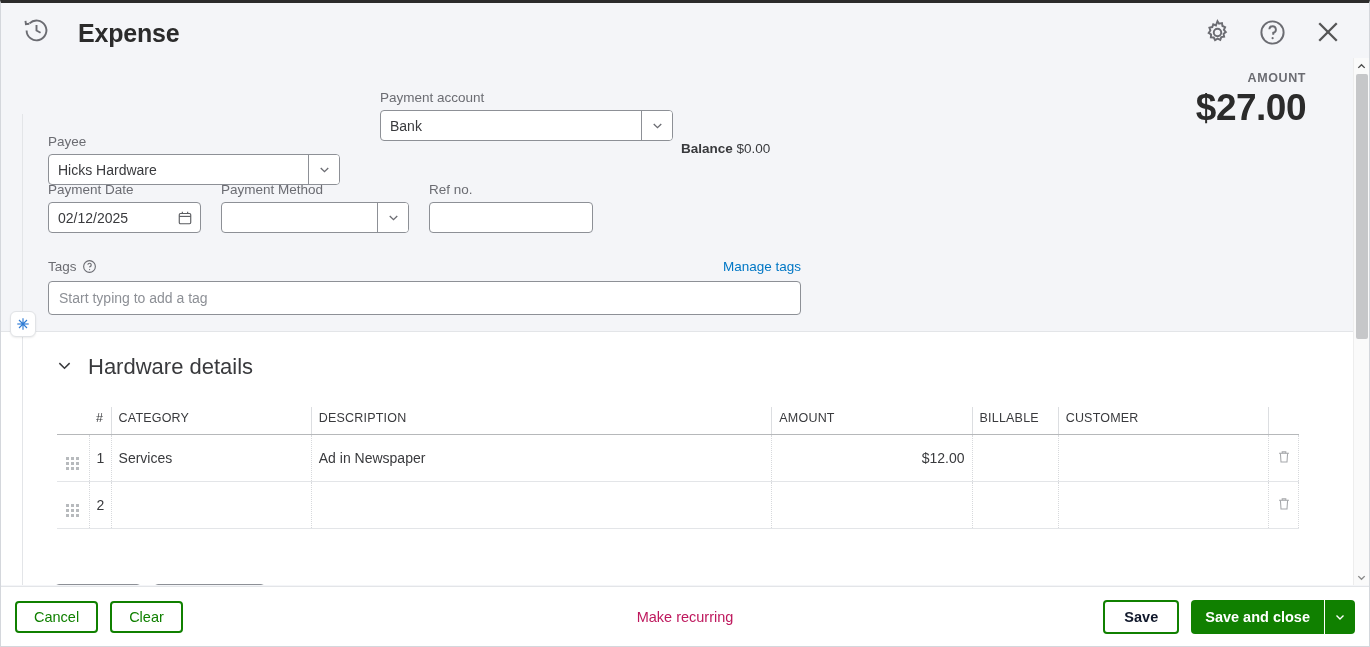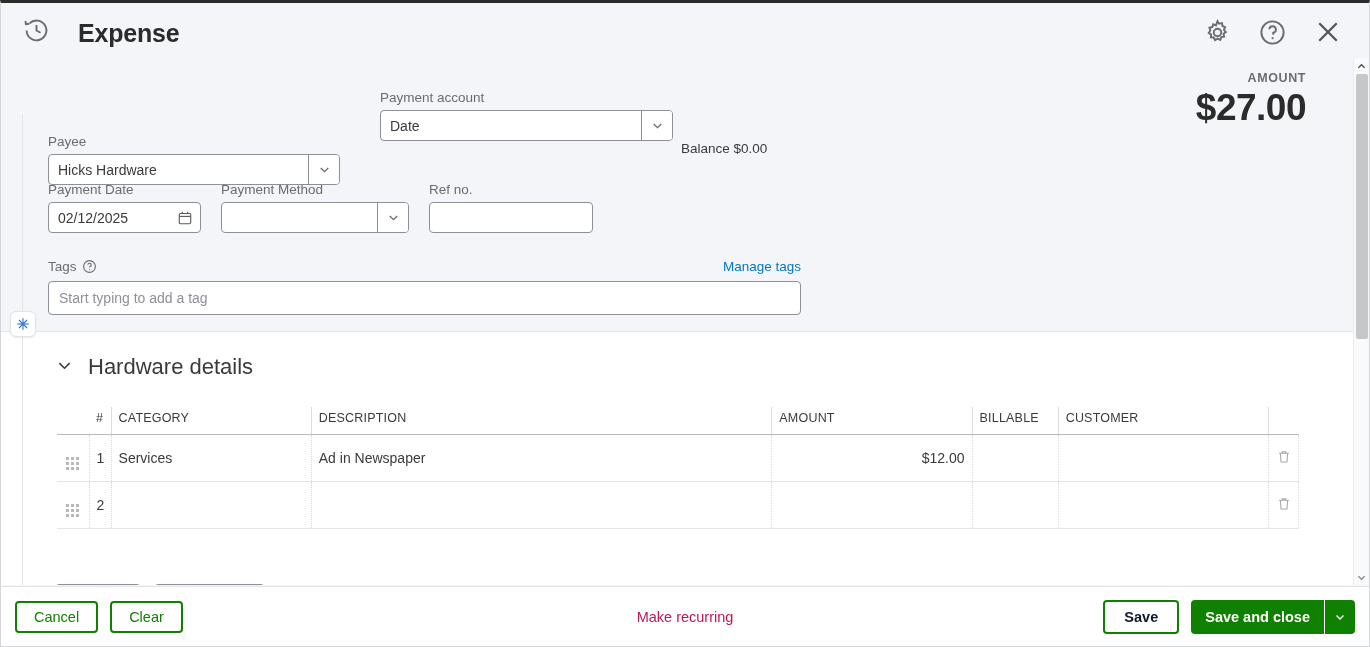--- a/index.html
+++ b/index.html
@@ -93,21 +93,21 @@
     cursor: pointer;
   }
 
   .row1 { position: absolute; top: 32px; left: 47px; }
   .payee-wrap { position: absolute; left: 0; top: 0; width: 292px; margin-top: 44px; }
   .pay-acct-wrap { position: absolute; left: 332px; top: 0; width: 293px; }
   .balance {
     position: absolute; left: 633px; top: 51px;
     font-size: 13.5px; color: #393a3d; white-space: nowrap;
   }
-  .balance b { font-weight: normal; }
+  .balance b { font-weight: bold; }
 
   .amount-box {
     position: absolute; right: 47px; top: 13px; text-align: right;
   }
   .amount-label {
     font-size: 12.5px; color: #6b6c72; letter-spacing: .6px; font-weight: bold;
   }
   .amount-value {
     font-size: 37px; font-weight: bold; color: #2b2b2b;
     letter-spacing: -0.5px; margin-top: 2px;
@@ -297,21 +297,21 @@
               <svg width="15" height="15" viewBox="0 0 24 24" fill="none" stroke="#6b6c72" stroke-width="2.1">
                 <polyline points="6,9.5 12,15.5 18,9.5"></polyline>
               </svg>
             </span>
           </div>
         </div>
 
         <div class="pay-acct-wrap">
           <label class="field-label">Payment account</label>
           <div class="control">
-            <span class="val">Date</span>
+            <span class="val">Bank</span>
             <span class="caret">
               <svg width="15" height="15" viewBox="0 0 24 24" fill="none" stroke="#6b6c72" stroke-width="2.1">
                 <polyline points="6,9.5 12,15.5 18,9.5"></polyline>
               </svg>
             </span>
           </div>
         </div>
 
         <div class="balance">
           <b>Balance</b>

